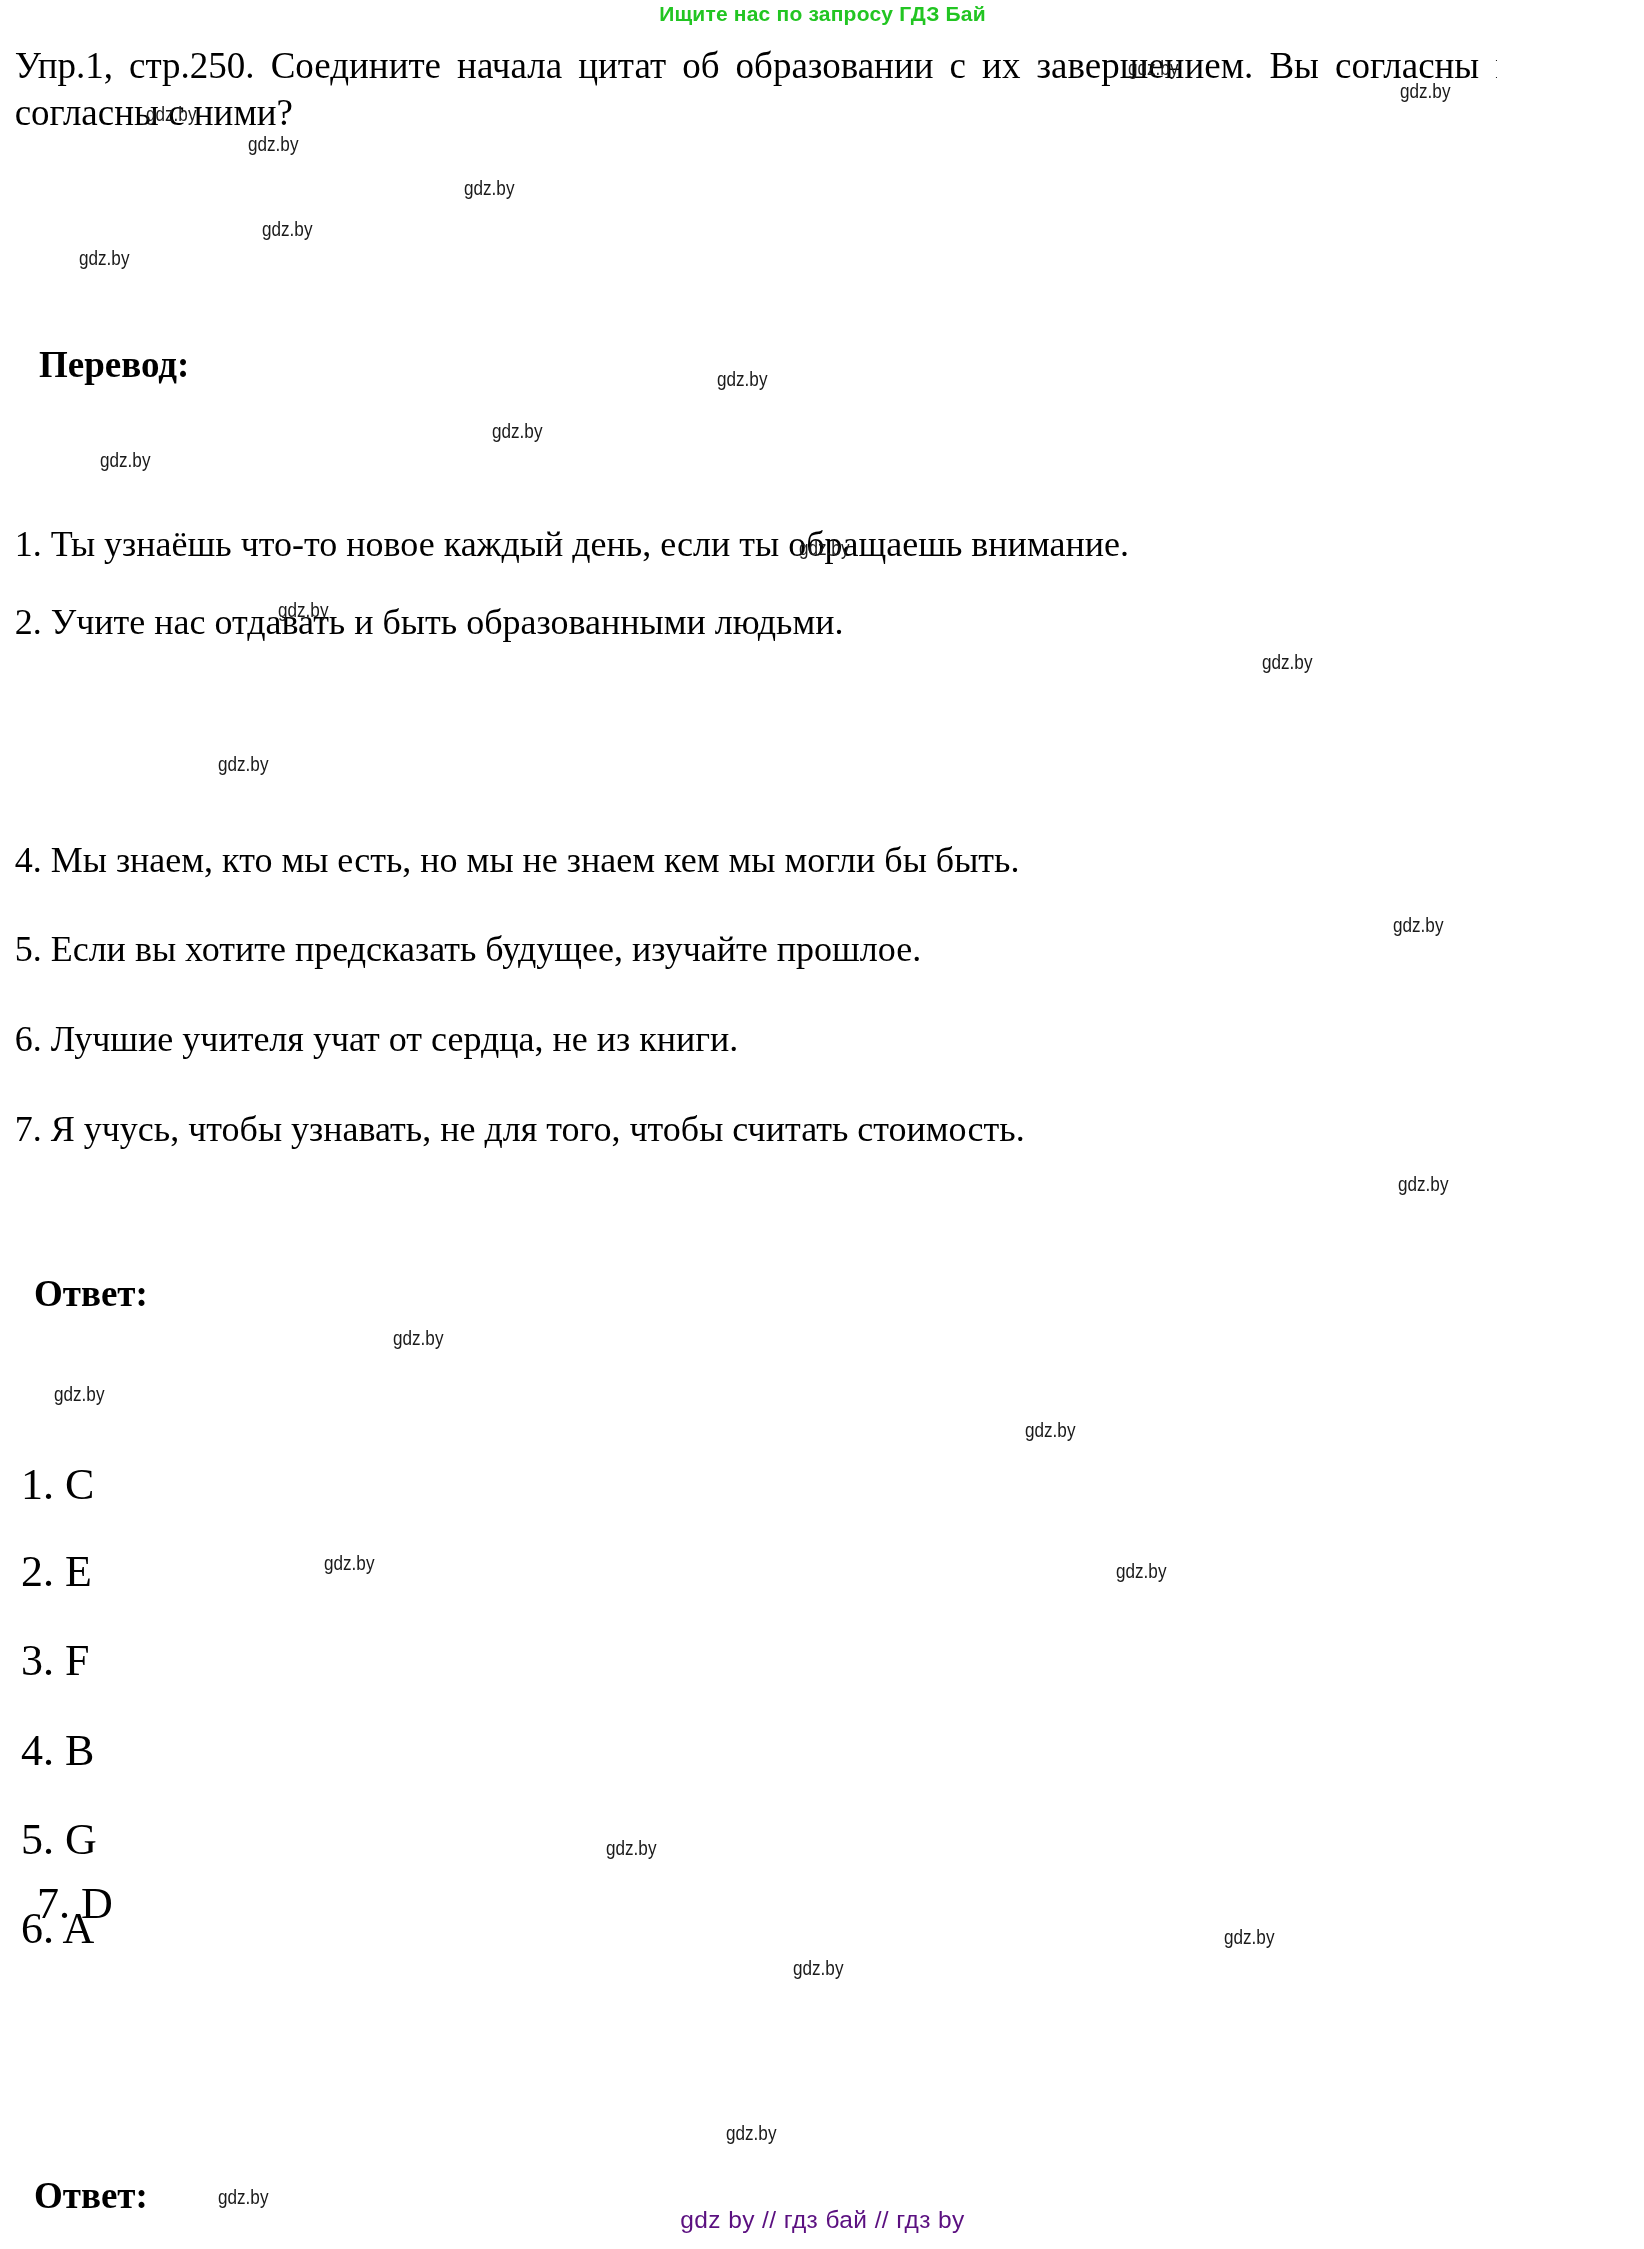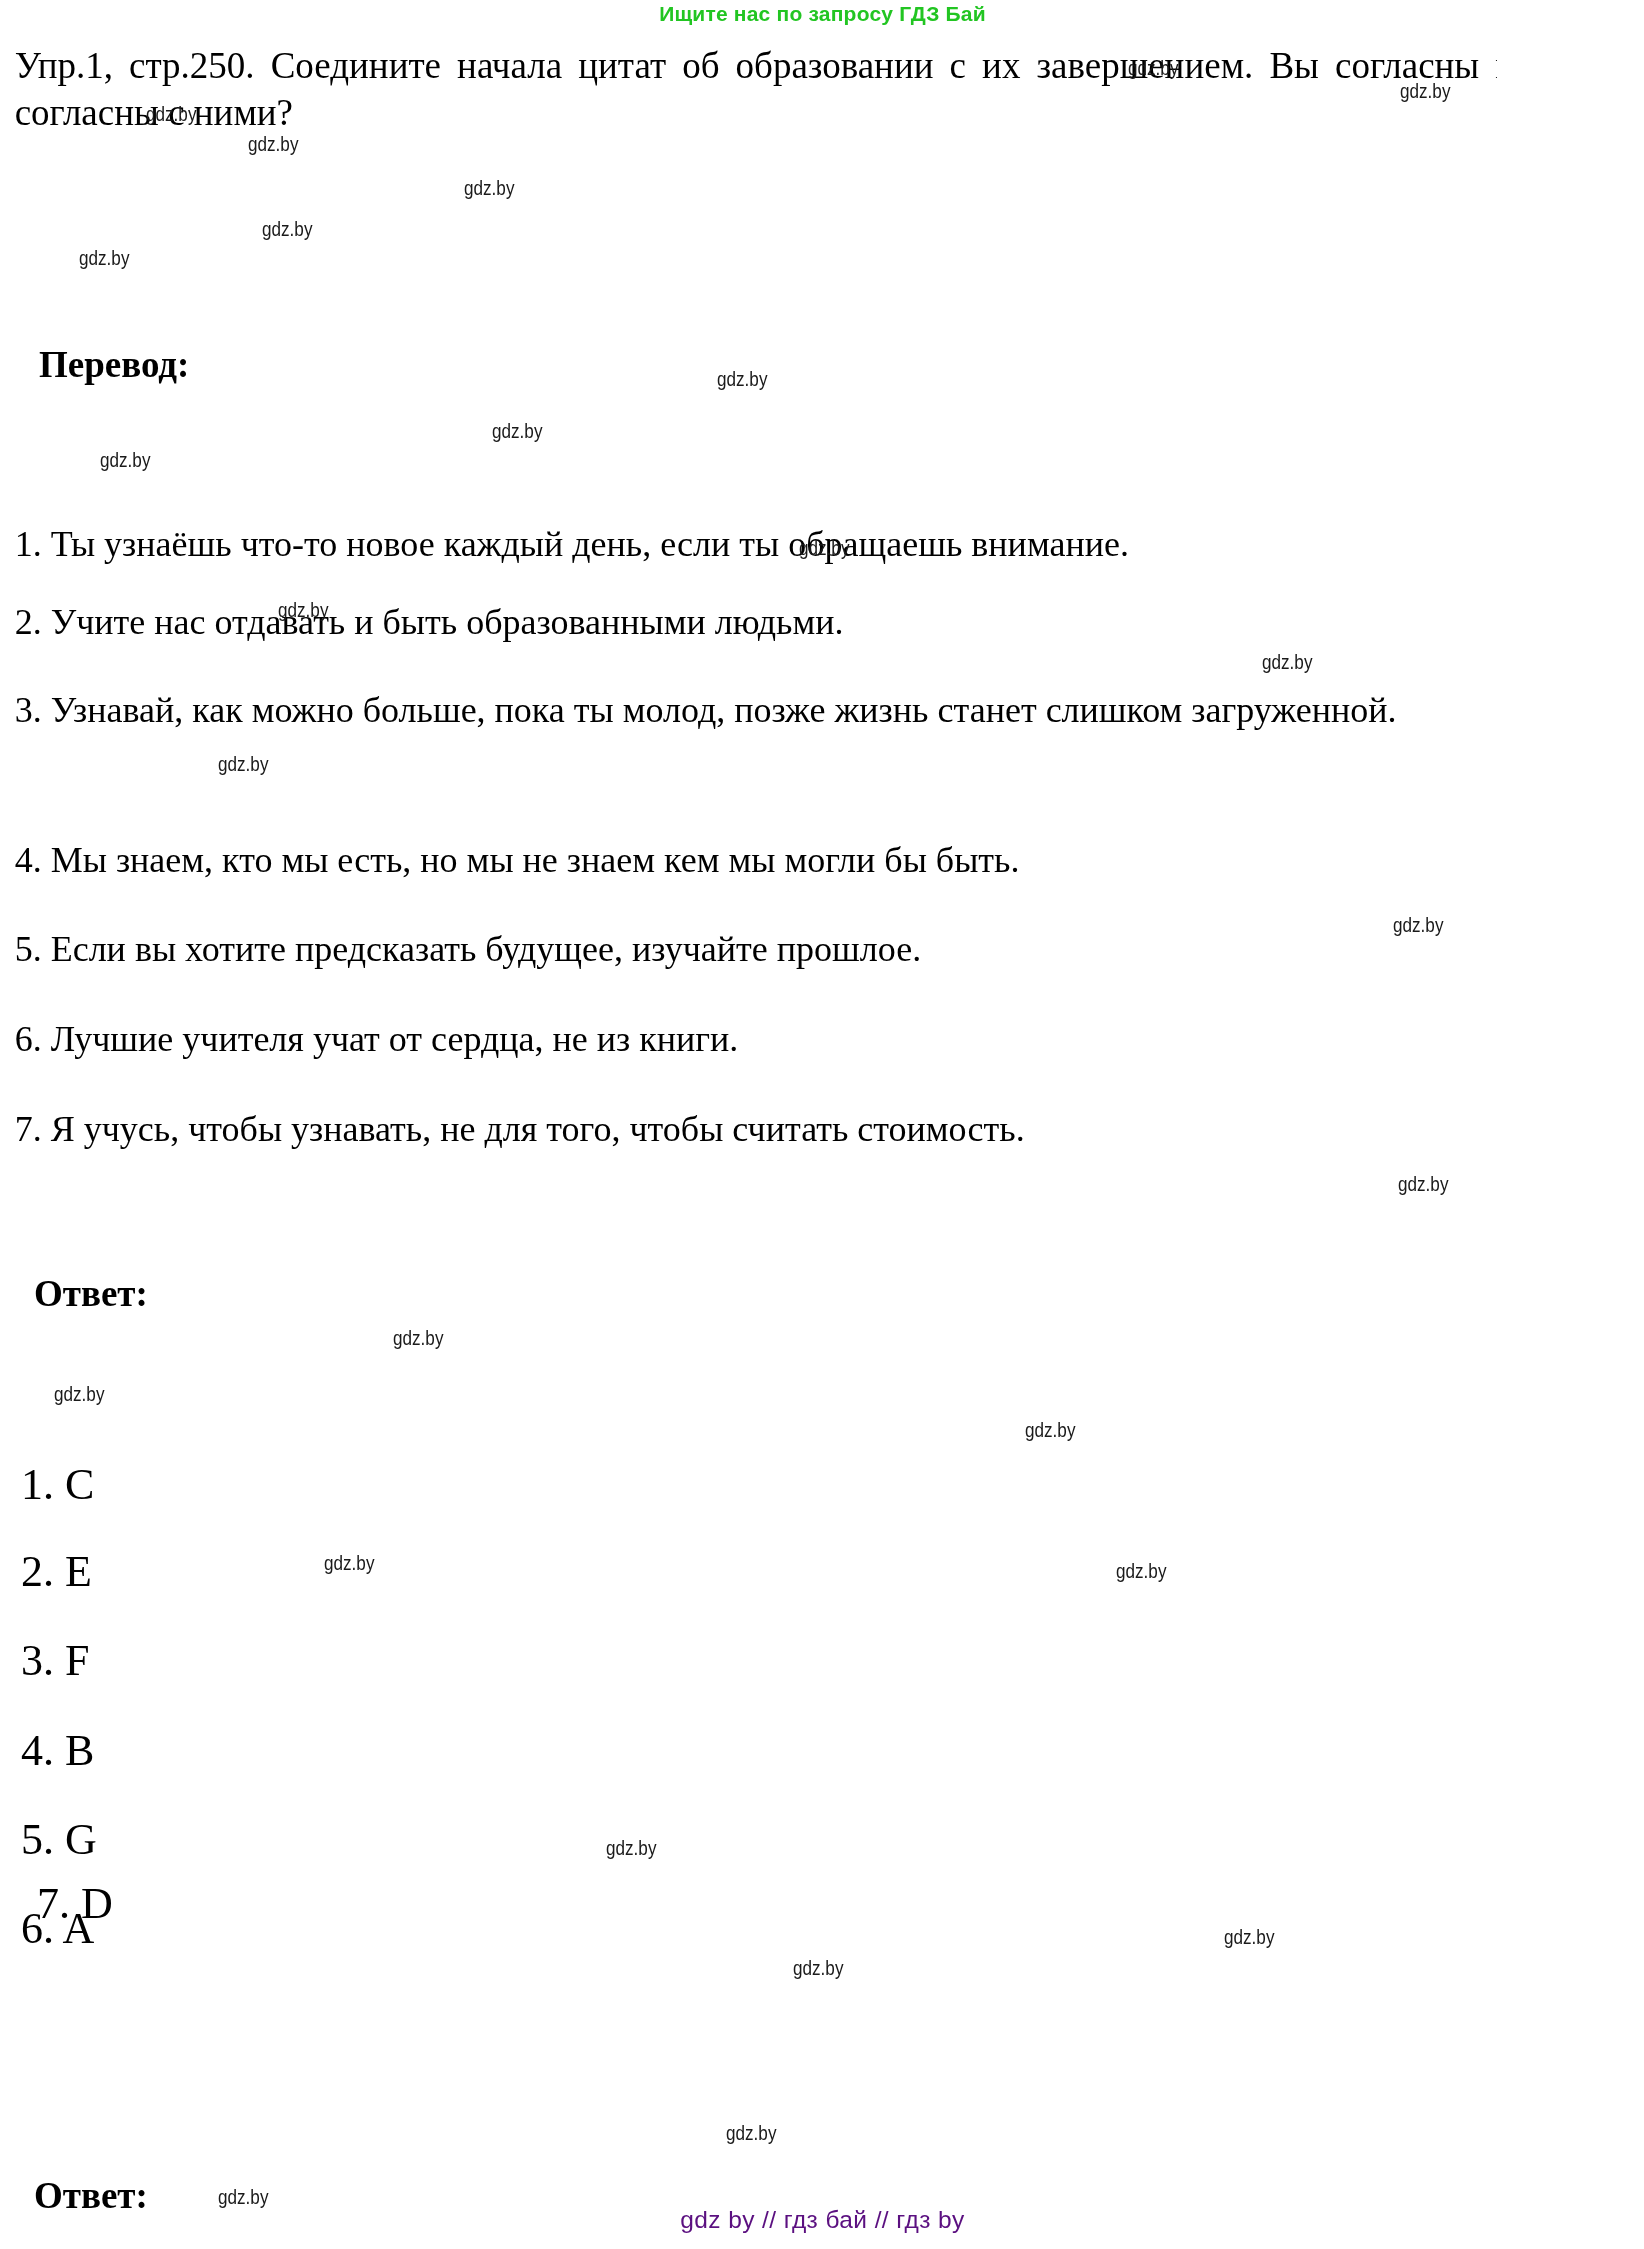--- a/index.html
+++ b/index.html
@@ -96,21 +96,20 @@
 <div class="page">
 
   <div class="promo">Ищите нас по запросу ГДЗ Бай</div>
 
   <div class="abs task-title" style="left:14.7px; top:43px;">Упр.1, стр.250. Соедините начала цитат об образовании с их завершением. Вы согласны или не согласны с ними?</div>
 
   <div class="abs section-head" style="left:31px; top:335px;">Перевод:</div>
 
   <div class="abs tr-item" style="left:14.7px; top:521px; width:1595px;">1.  Ты узнаёшь что-то новое каждый день, если ты обращаешь внимание.</div>
   <div class="abs tr-item" style="left:14.7px; top:599px; width:1595px;">2. Учите нас отдавать и быть образованными людьми.</div>
-  <div class="abs tr-item" style="left:14.7px; top:687px; width:1599px;">3. Узнавай, как можно больше, пока ты молод, позже жизнь станет слишком загруженной.</div>
   <div class="abs tr-item" style="left:14.7px; top:837px; width:1595px;">4. Мы знаем, кто мы есть, но мы не знаем кем мы могли бы быть.</div>
   <div class="abs tr-item" style="left:14.7px; top:926px; width:1595px;">5. Если вы хотите предсказать будущее, изучайте прошлое.</div>
   <div class="abs tr-item" style="left:14.7px; top:1016px; width:1595px;">6. Лучшие учителя учат от сердца, не из книги.</div>
   <div class="abs tr-item" style="left:14.7px; top:1106px; width:1595px;font-family:Liberation Serif, serif;">7. Я учусь, чтобы узнавать, не для того, чтобы считать стоимость.</div>
 
   <div class="abs section-head" style="left:26px; top:1264px;">Ответ:</div>
 
   <div class="abs ans-item" style="left:21px; top:1456px;">1. C</div>
   <div class="abs ans-item" style="left:21px; top:1543px;">2. E</div>
   <div class="abs ans-item" style="left:21px; top:1632px;">3. F</div>

